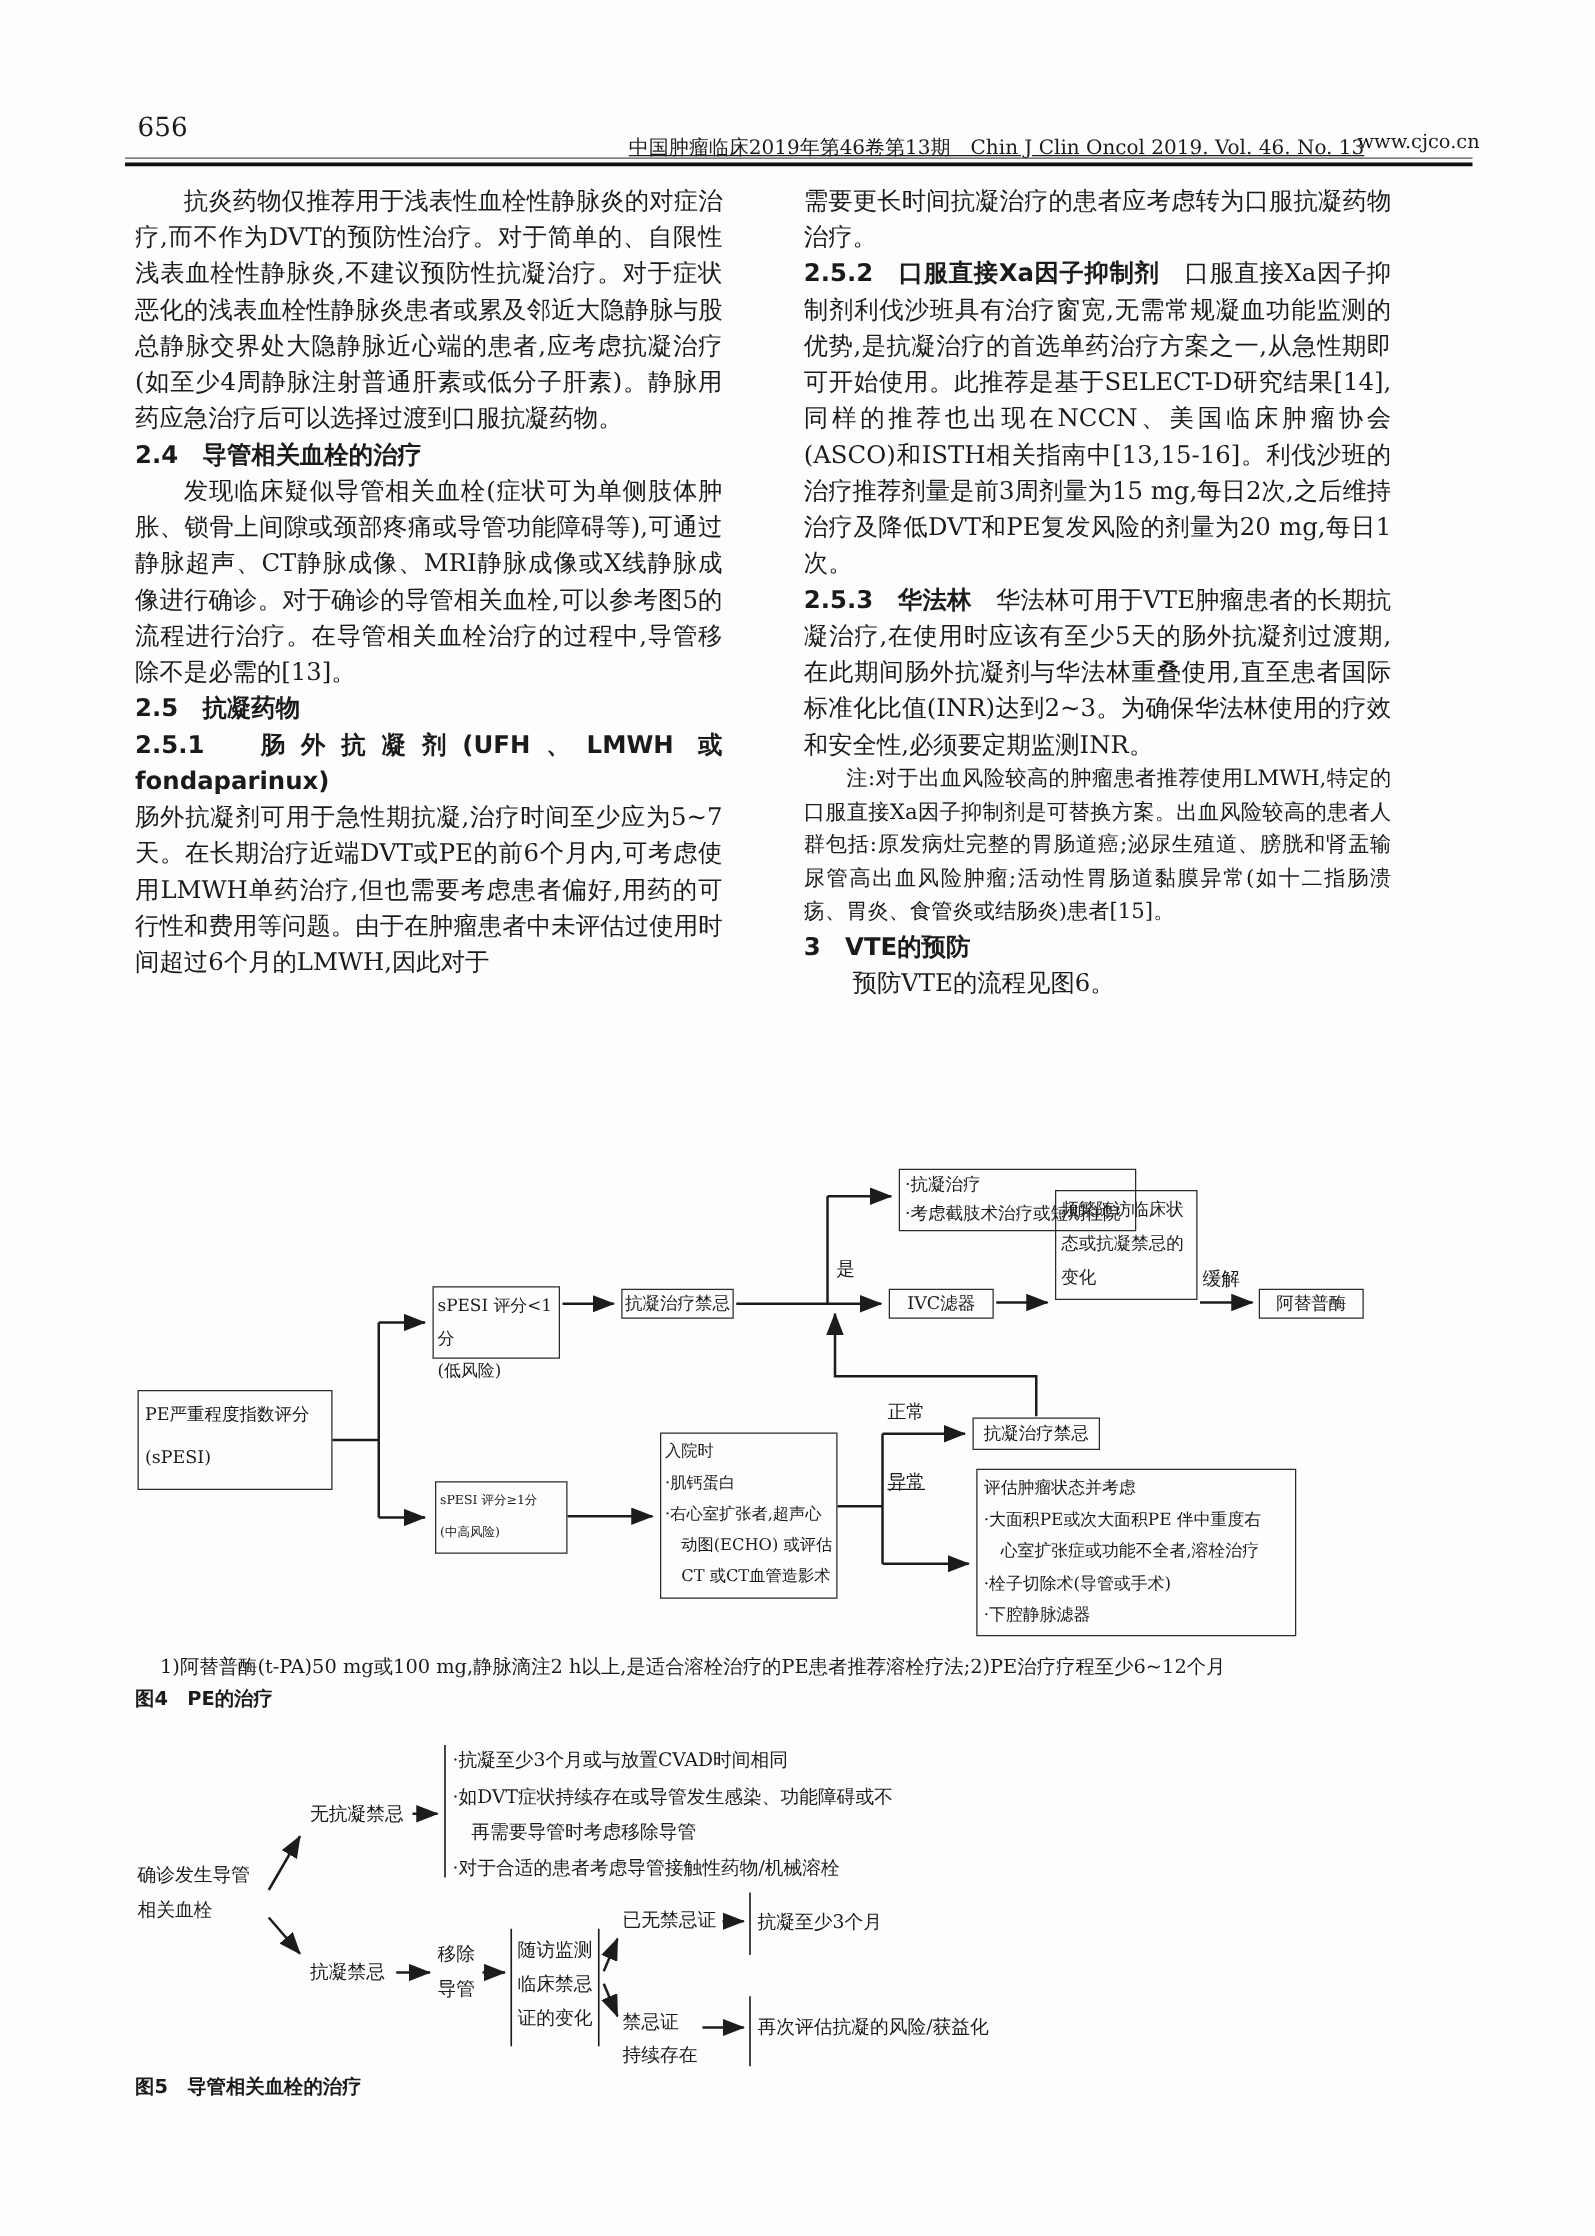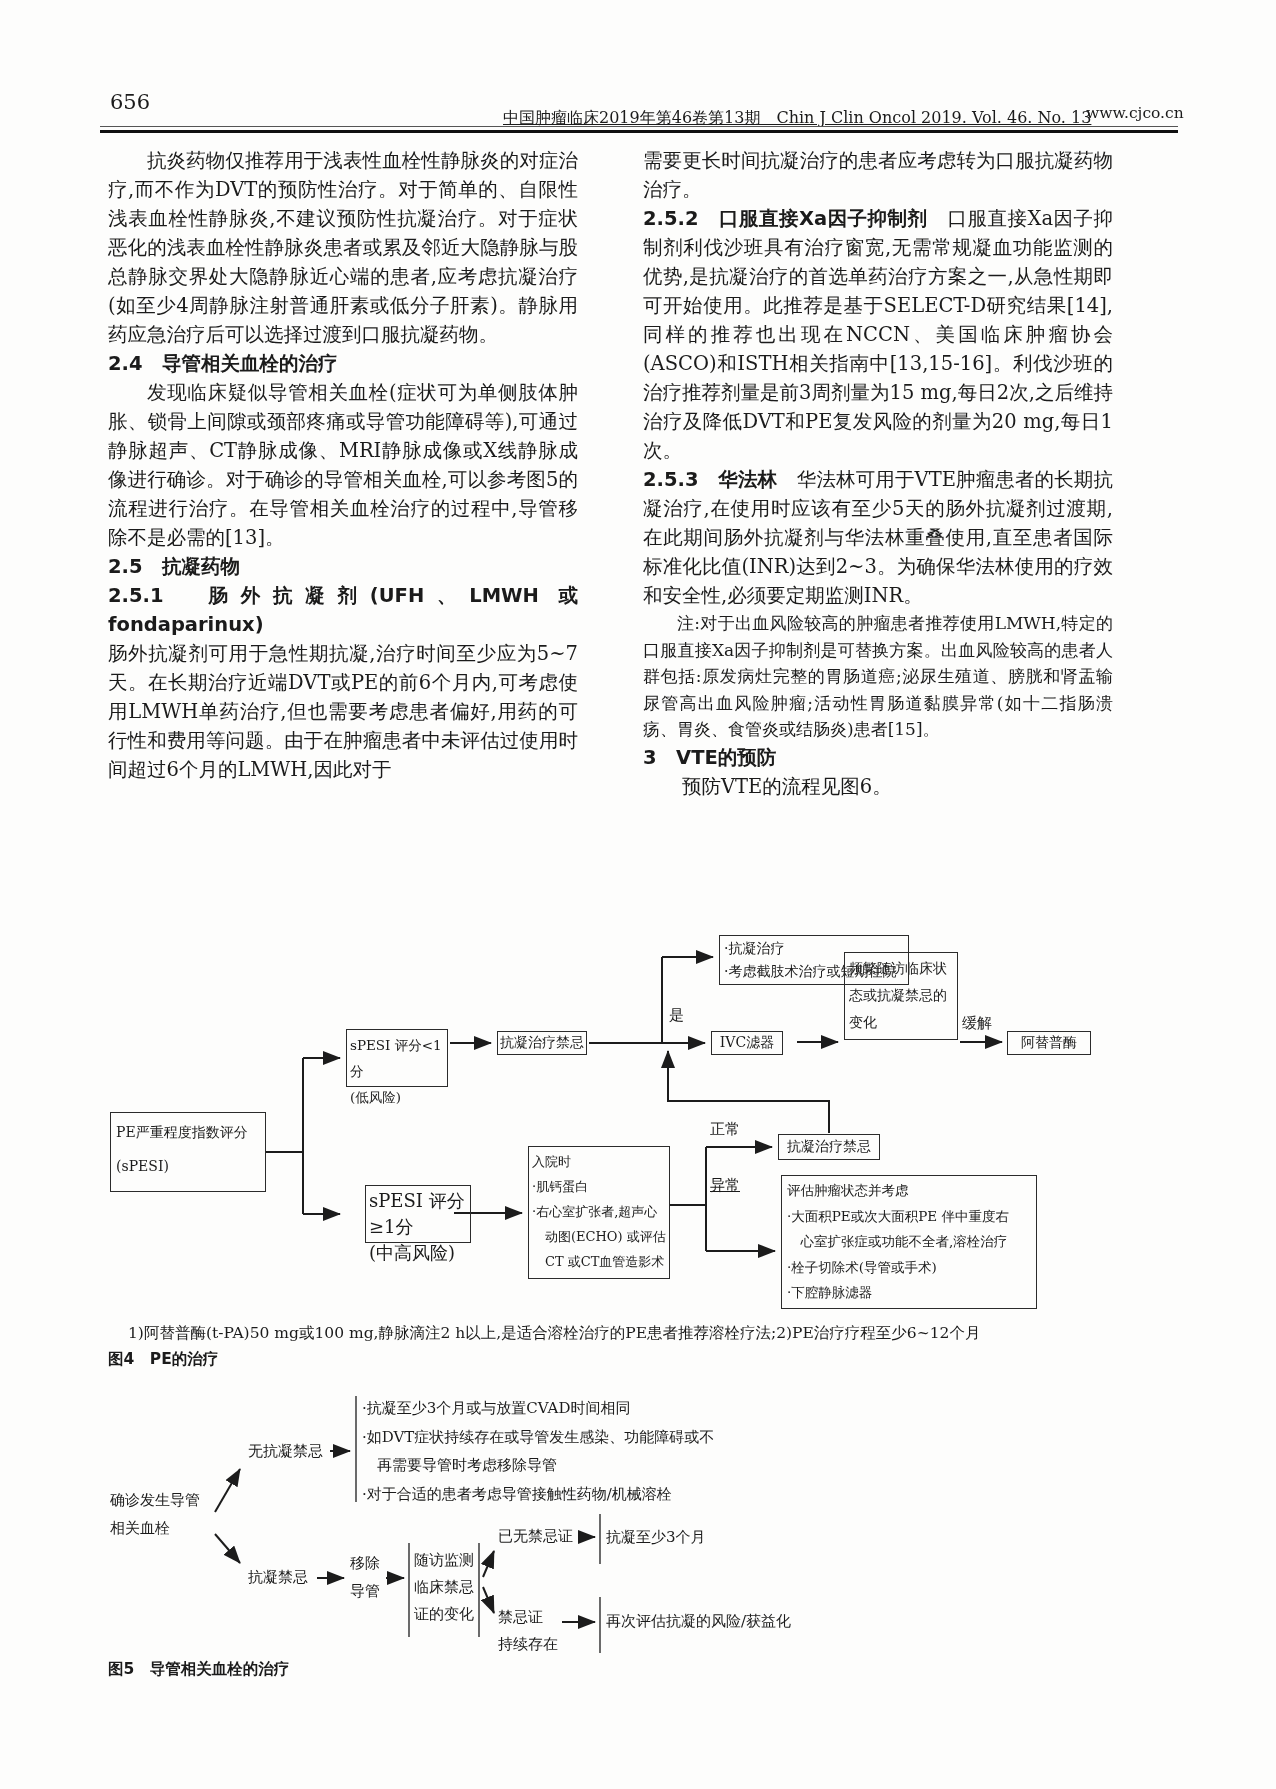--- a/index.html
+++ b/index.html
@@ -101,28 +101,28 @@
       <line x1="600" y1="1597" x2="600" y2="1653"></line>
     </g>
   </svg>
 
   <div class="fbox" style="left:110px;top:1112px;width:156px;height:80px;line-height:34px;padding:2px 5px;">PE严重程度指数评分
 (sPESI)</div>
 
   <div class="fbox" style="left:346px;top:1029px;width:102px;height:58px;line-height:26px;padding:2px 3px;font-size:13.5px;">sPESI 评分&lt;1分
 (低风险)</div>
 
-  <div class="fbox" style="left:365px;top:1185px;width:106px;height:58px;line-height:26px;padding:2px 3px;font-size:18px;">sPESI 评分≥1分
+  <div class="fbox" style="left:348px;top:1185px;width:106px;height:58px;line-height:26px;padding:2px 3px;font-size:10px;">sPESI 评分≥1分
 (中高风险)</div>
 
   <div class="fbox c" style="left:497px;top:1031px;width:90px;height:24px;">抗凝治疗禁忌</div>
 
   <div class="flabel" style="left:669px;top:1006px;">是</div>
 
-  <div class="fbox c" style="left:711px;top:1031px;width:72px;height:24px;">IVC滤器</div>
+  <div class="fbox c" style="left:711px;top:1031px;width:84px;height:24px;">IVC滤器</div>
 
   <div class="fbox" style="left:844px;top:952px;width:114px;height:88px;line-height:27px;padding:2px 4px;">频繁随访临床状
 态或抗凝禁忌的
 变化</div>
 
   <div class="flabel" style="left:962px;top:1014px;">缓解</div>
 
   <div class="fbox c" style="left:1007px;top:1031px;width:84px;height:24px;">阿替普酶</div>
 
   <div class="fbox" style="left:719px;top:935px;width:190px;height:50px;line-height:23px;">·抗凝治疗

